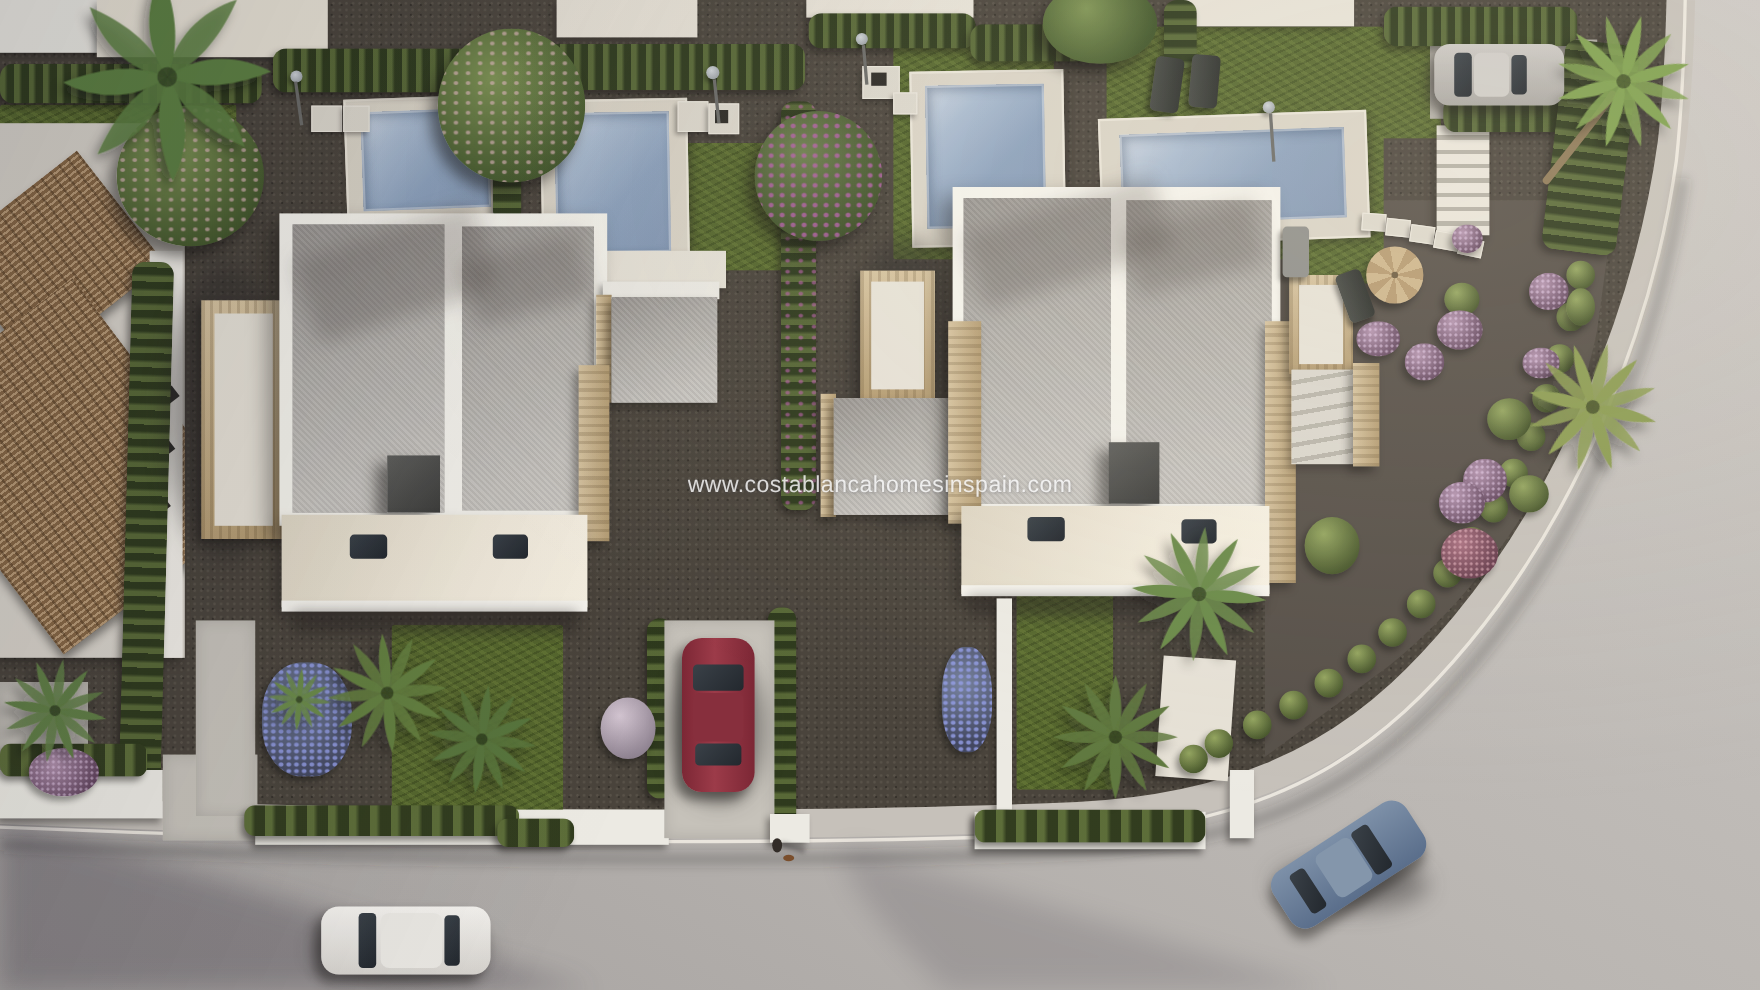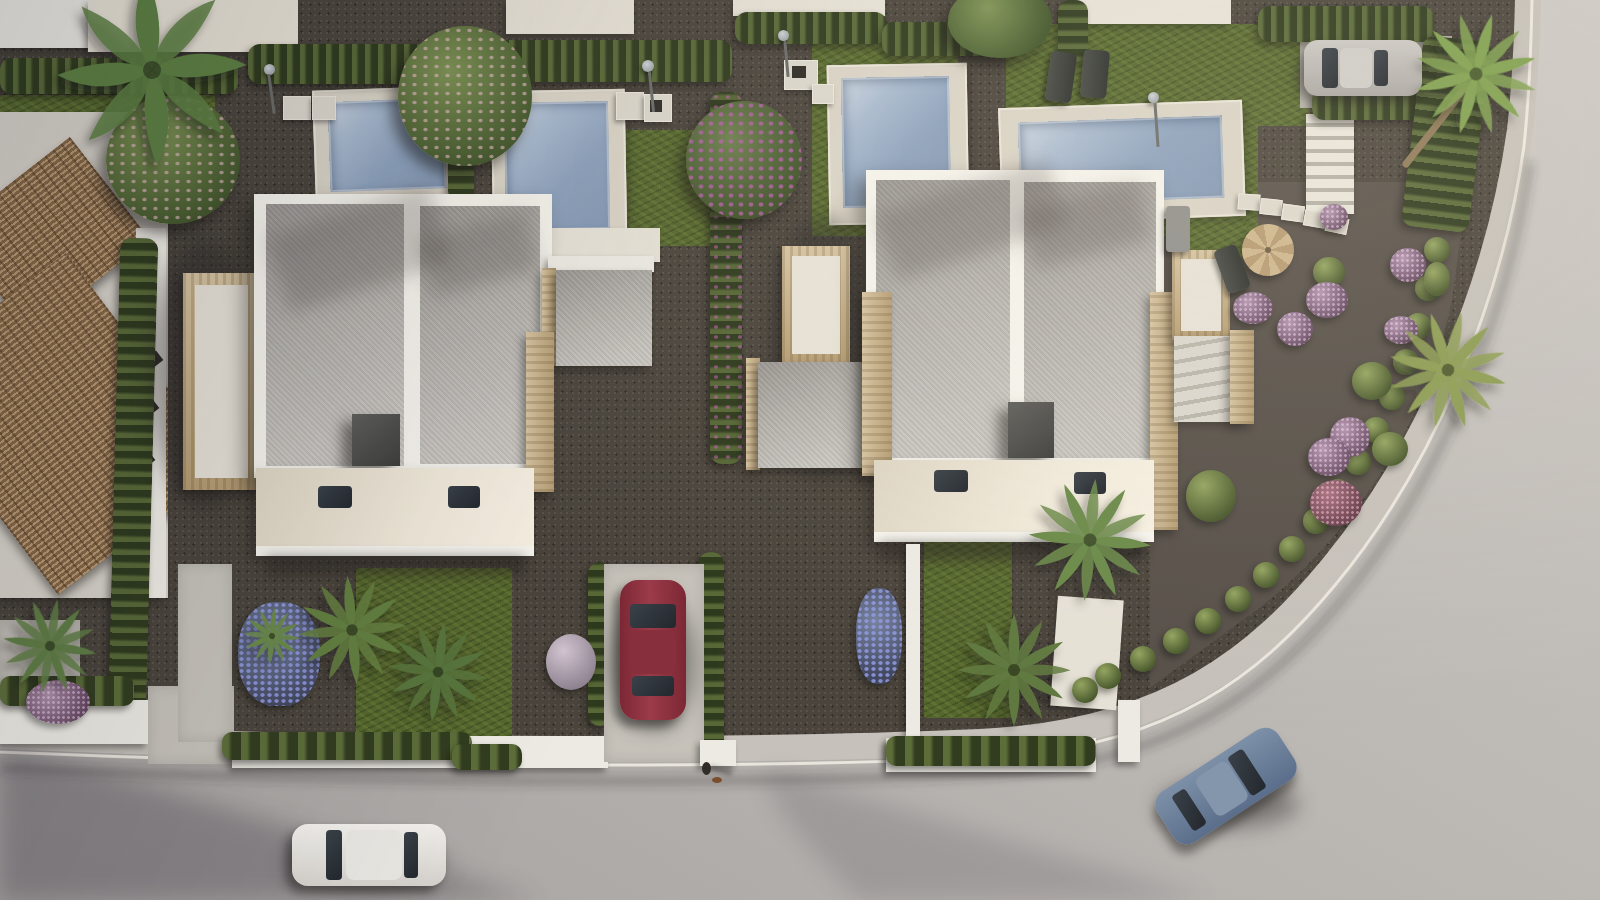--- a/index.html
+++ b/index.html
@@ -347,14 +347,15 @@
       <use href="#palm" transform="translate(438 672) scale(1.05) rotate(-18)" style="color:#59753d"></use>
       <use href="#palm" transform="translate(1090 540) scale(1.3) rotate(10)" style="color:#6b8a4a"></use>
       <use href="#palm" transform="translate(1014 670) scale(1.2) rotate(-25)" style="color:#60793f"></use>
       <use href="#palm" transform="translate(1448 370) scale(1.25) rotate(18)" style="color:#8c9c52"></use>
       <use href="#palm" transform="translate(1476 74) scale(1.3) rotate(-10)" style="color:#7fa04f"></use>
     </g>
   </svg>
 
   <div class="el lightov" style="left:0;top:0;width:1600px;height:900px;"></div>
 
+  <div class="el wm" style="left:50%;top:430px;transform:translateX(-50%);">www.costablancahomesinspain.com</div>
 
 </div>
 
 </body></html>

